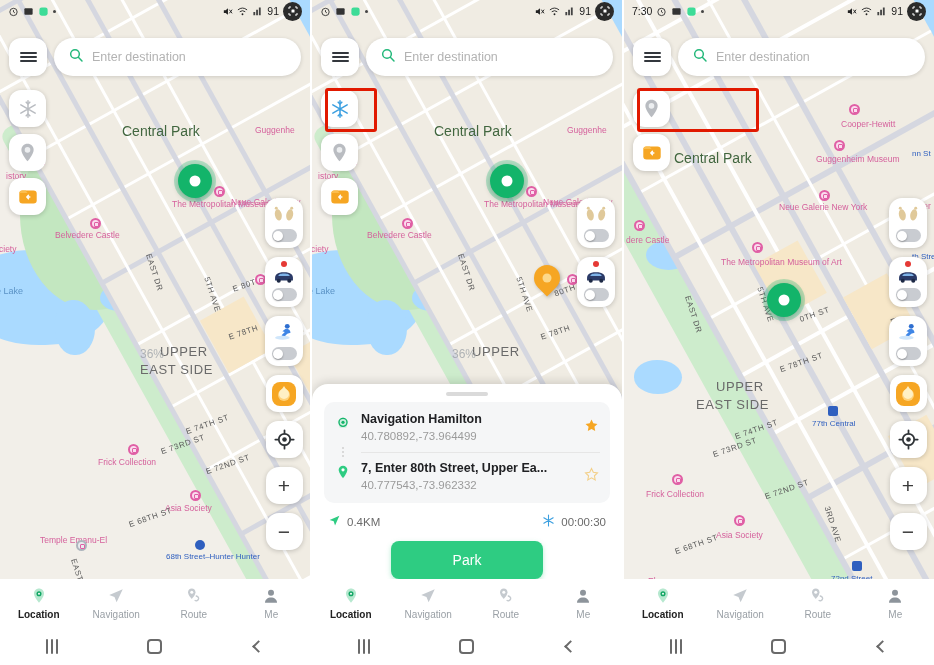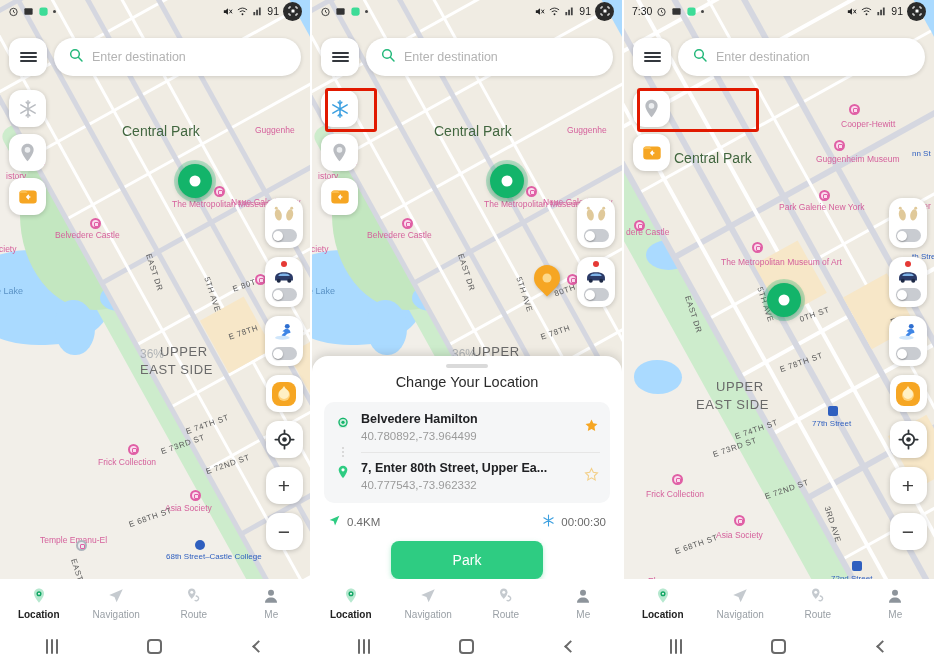--- a/index.html
+++ b/index.html
@@ -188,21 +188,21 @@
       <span class="maplabel lbl-poi" style="left:255px;top:126px;">Guggenhe</span>
       <span class="maplabel lbl-poi" style="left:231px;top:198px;">Neue Galerie New</span>
       <span class="maplabel lbl-poi" style="left:172px;top:200px;width:90px;display:block;">The Metropolitan Museum of Art</span>
       <span class="maplabel lbl-poi" style="left:55px;top:231px;">Belvedere Castle</span>
       <span class="maplabel lbl-poi" style="left:98px;top:458px;">Frick Collection</span>
       <span class="maplabel lbl-poi" style="left:165px;top:504px;">Asia Society</span>
       <span class="maplabel lbl-poi" style="left:40px;top:536px;">Temple Emanu-El</span>
       <span class="maplabel lbl-poi" style="left:10px;top:158px;">-Museum</span>
       <span class="maplabel lbl-poi" style="left:6px;top:172px;">istory</span>
       <span class="maplabel lbl-poi" style="left:-1px;top:245px;">ciety</span>
-      <span class="maplabel lbl-subway" style="left:166px;top:553px;width:70px;display:block;">68th Street–Castle College</span>
+      <span class="maplabel lbl-subway" style="left:166px;top:553px;width:70px;display:block;">68th Street–Hunter Hunter</span>
       <span class="maplabel lbl-hood" style="left:160px;top:345px;">UPPER</span>
       <span class="maplabel lbl-hood" style="left:140px;top:363px;">EAST SIDE</span>
       <span class="watermark" style="left:140px;top:347px;">36%</span>
       <span class="maplabel lbl-street" style="left:135px;top:268px;transform:rotate(72deg);">EAST DR</span>
       <span class="maplabel lbl-street" style="left:194px;top:290px;transform:rotate(72deg);">5TH AVE</span>
       <span class="maplabel lbl-street" style="left:232px;top:280px;transform:rotate(-19deg);">E 80TH</span>
       <span class="maplabel lbl-street" style="left:228px;top:328px;transform:rotate(-19deg);">E 78TH</span>
       <span class="maplabel lbl-street" style="left:185px;top:420px;transform:rotate(-19deg);">E 74TH ST</span>
       <span class="maplabel lbl-street" style="left:160px;top:440px;transform:rotate(-19deg);">E 73RD ST</span>
       <span class="maplabel lbl-street" style="left:205px;top:460px;transform:rotate(-19deg);">E 72ND ST</span>
@@ -586,32 +586,31 @@
               <circle cx="9.5" cy="16.5" r="2.5" fill="#1d2945"></circle>
               <circle cx="22.5" cy="16.5" r="2.5" fill="#1d2945"></circle>
             </svg>
         </div>
         <div class="tg-switch"></div>
       </div>
     </div>
 
     <div class="sheet">
       <div class="grabber"></div>
-      <div class="sheet-title">Change Your Location</div>
       <div class="addr-card">
         <div class="addr-row">
           <div class="addr-ic">
             <svg viewBox="0 0 24 24" width="16" height="16">
                 <path d="M12 3l8 6-3 10H7L4 9z" fill="#cdeede"></path>
                 <circle cx="12" cy="11" r="6" fill="none" stroke="#13b46a" stroke-width="2"></circle>
                 <circle cx="12" cy="11" r="2.4" fill="#13b46a"></circle>
               </svg>
           </div>
           <div class="addr-text">
-            <div class="addr-name">Belvedere Hamilton</div>
+            <div class="addr-name">Navigation Hamilton</div>
             <div class="addr-coords">40.780892,-73.964499</div>
           </div>
           <div class="addr-star">
             <svg viewBox="0 0 24 24" width="15" height="15">
                 <path d="M12 2.5l2.9 6 6.6.9-4.8 4.6 1.2 6.6-5.9-3.2-5.9 3.2 1.2-6.6L2.5 9.4l6.6-.9z" fill="#f6a623"></path>
               </svg>
           </div>
         </div>
         <div class="addr-sep">
           <div class="dots-col">
@@ -747,28 +746,28 @@
         <div class="street" style="left:56.5%;top:0;width:3.5px;height:100%;"></div>
         <div class="street" style="left:67.5%;top:0;width:3.5px;height:100%;"></div>
         <div class="tanblock" style="left:52%;top:44%;width:9%;height:5%;"></div>
         <div class="tanblock" style="left:63%;top:50%;width:9%;height:5%;"></div>
         <div class="tanblock" style="left:58%;top:62%;width:8%;height:5%;"></div>
       </div>
 
       <span class="maplabel lbl-park" style="left:50px;top:150px;">Central Park</span>
       <span class="maplabel lbl-poi" style="left:217px;top:120px;">Cooper-Hewitt</span>
       <span class="maplabel lbl-poi" style="left:192px;top:155px;">Guggenheim Museum</span>
-      <span class="maplabel lbl-poi" style="left:155px;top:203px;">Park Galerie New York</span>
+      <span class="maplabel lbl-poi" style="left:155px;top:203px;">Neue Galerie New York</span>
       <span class="maplabel lbl-poi" style="left:97px;top:258px;width:78px;display:block;">The Metropolitan Museum of Art</span>
-      <span class="maplabel lbl-poi" style="left:2px;top:228px;">dere Castle</span>
+      <span class="maplabel lbl-poi" style="left:2px;top:236px;">dere Castle</span>
       <span class="maplabel lbl-poi" style="left:22px;top:490px;">Frick Collection</span>
       <span class="maplabel lbl-poi" style="left:92px;top:531px;">Asia Society</span>
       <span class="maplabel lbl-poi" style="left:0px;top:577px;">manu-El</span>
       <span class="maplabel lbl-poi" style="left:295px;top:202px;">ver</span>
-      <span class="maplabel lbl-subway" style="left:188px;top:420px;">77th Street</span>
+      <span class="maplabel lbl-subway" style="left:188px;top:420px;">77th Central</span>
       <span class="maplabel lbl-subway" style="left:207px;top:575px;">72nd Street</span>
       <span class="maplabel lbl-subway" style="left:288px;top:253px;">th Street</span>
       <span class="maplabel lbl-subway" style="left:288px;top:150px;">nn St</span>
       <span class="maplabel lbl-hood" style="left:92px;top:380px;">UPPER</span>
       <span class="maplabel lbl-hood" style="left:72px;top:398px;">EAST SIDE</span>
       <span class="maplabel lbl-street" style="left:50px;top:310px;transform:rotate(72deg);">EAST DR</span>
       <span class="maplabel lbl-street" style="left:123px;top:300px;transform:rotate(72deg);">5TH AVE</span>
       <span class="maplabel lbl-street" style="left:175px;top:310px;transform:rotate(-19deg);">0TH ST</span>
       <span class="maplabel lbl-street" style="left:155px;top:358px;transform:rotate(-19deg);">E 78TH ST</span>
       <span class="maplabel lbl-street" style="left:110px;top:425px;transform:rotate(-19deg);">E 74TH ST</span>

